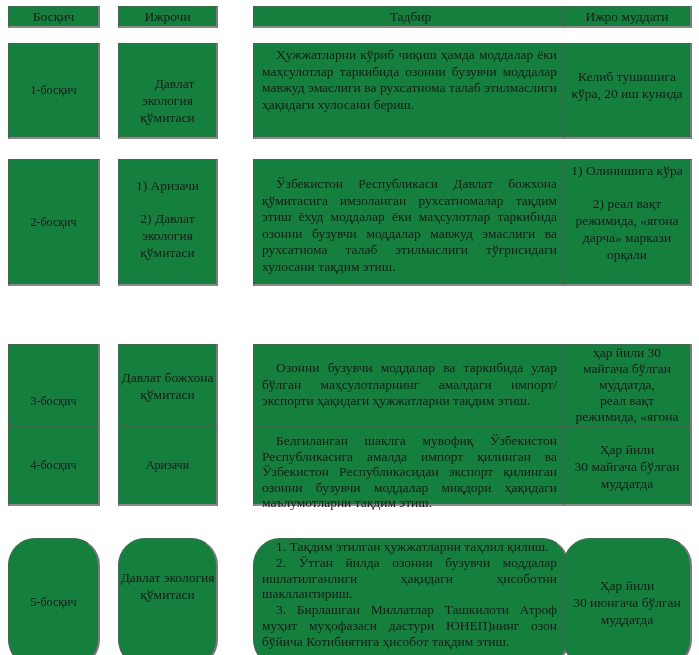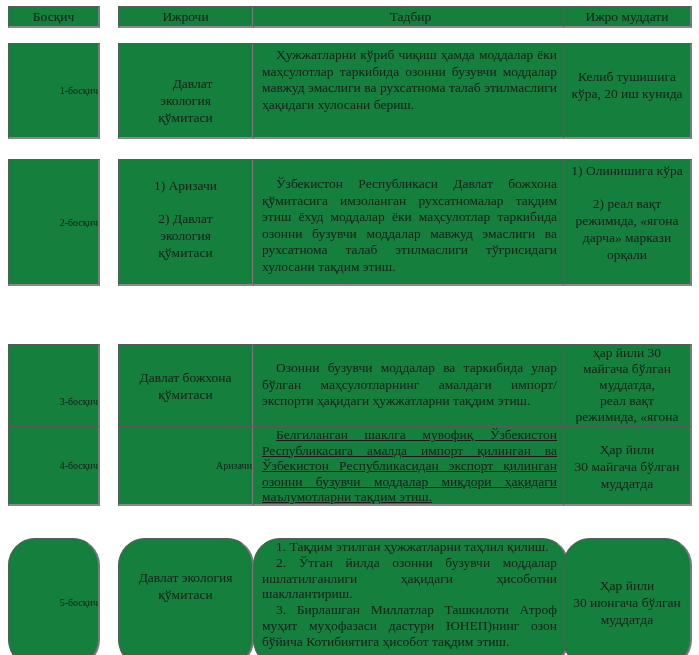--- a/index.html
+++ b/index.html
@@ -1,29 +1,29 @@
 <!DOCTYPE html>
 <html><head>
 <meta charset="utf-8">
 <style>
   html, body { margin: 0; padding: 0; background: #ffffff; }
   body { width: 699px; height: 655px; position: relative; overflow: hidden;
          font-family: "Liberation Serif", "DejaVu Serif", serif; color: #1a1a1a; }
   .box { position: absolute; box-sizing: border-box; border: 1px solid #5a5a5a;
          border-right: 2px solid #7a7a7a; border-bottom: 2px solid #8a8a8a; background: #15803d; }
   .hdr { display: flex; align-items: center; justify-content: center; font-size: 13.5px; }
-  .center { display: flex; align-items: center; justify-content: flex-end; text-align: center;
-            font-size: 10px; line-height: 17px; }
+  .center { display: flex; align-items: center; justify-content: center; text-align: center;
+            font-size: 12px; line-height: 17px; }
   .stack { display: flex; flex-direction: column; align-items: center; text-align: center;
            font-size: 13.5px; line-height: 17px; }
   .para { font-size: 13.5px; line-height: 16.5px; text-align: justify; text-align-last: left;
           padding: 0 10px 0 8px; }
   .para p { margin: 0; text-indent: 14px; }
   .c1 { left: 8px; width: 92px; }
-  .c2 { left: 118px; width: 136px; }
+  .c2 { left: 118px; width: 100px; }
   .c3 { left: 253px; width: 316px; }
   .c4 { left: 563px; width: 129px; }
   .hrow { top: 6px; height: 22px; }
   .r1 { top: 43px; height: 96px; }
   .r2 { top: 159px; height: 127px; }
   .r3 { top: 300px; height: 116px; margin-top: 44px; }
   .r4 { top: 426px; height: 80px; }
   .r5 { top: 538px; height: 129px; border-radius: 27px; }
   .gap { height: 16px; }
 </style>
@@ -100,21 +100,21 @@
   <span>дарча» маркази</span>
   <span>орқали</span>
 </div>
 
 <div class="box center c1 r4">
     <span>4-босқич</span>
   </div>
 <div class="box center c2 r4">
     <span>Аризачи</span>
   </div>
-<div class="box para c3 r4" style="padding-top:0px; line-height:15.5px;text-decoration:underline;">
+<div class="box para c3 r4" style="padding-top:6px; line-height:15.5px;">
   <p>Белгиланган шаклга мувофиқ Ўзбекистон Республикасига амалда импорт қилинган ва Ўзбекистон Республикасидан экспорт қилинган озонни бузувчи моддалар миқдори ҳақидаги маълумотларни тақдим этиш.</p>
 </div>
 <div class="box stack c4 r4" style="padding-top:14px;">
   <span>Ҳар йили</span>
   <span>30 майгача бўлган</span>
   <span>муддатда</span>
 </div>
 
 <div class="box center c1 r5">
     <span>5-босқич</span>

